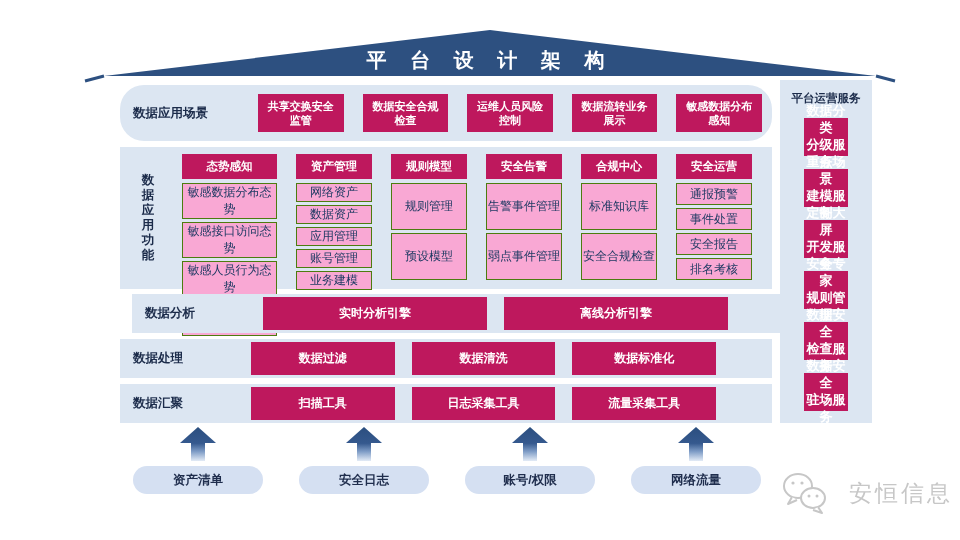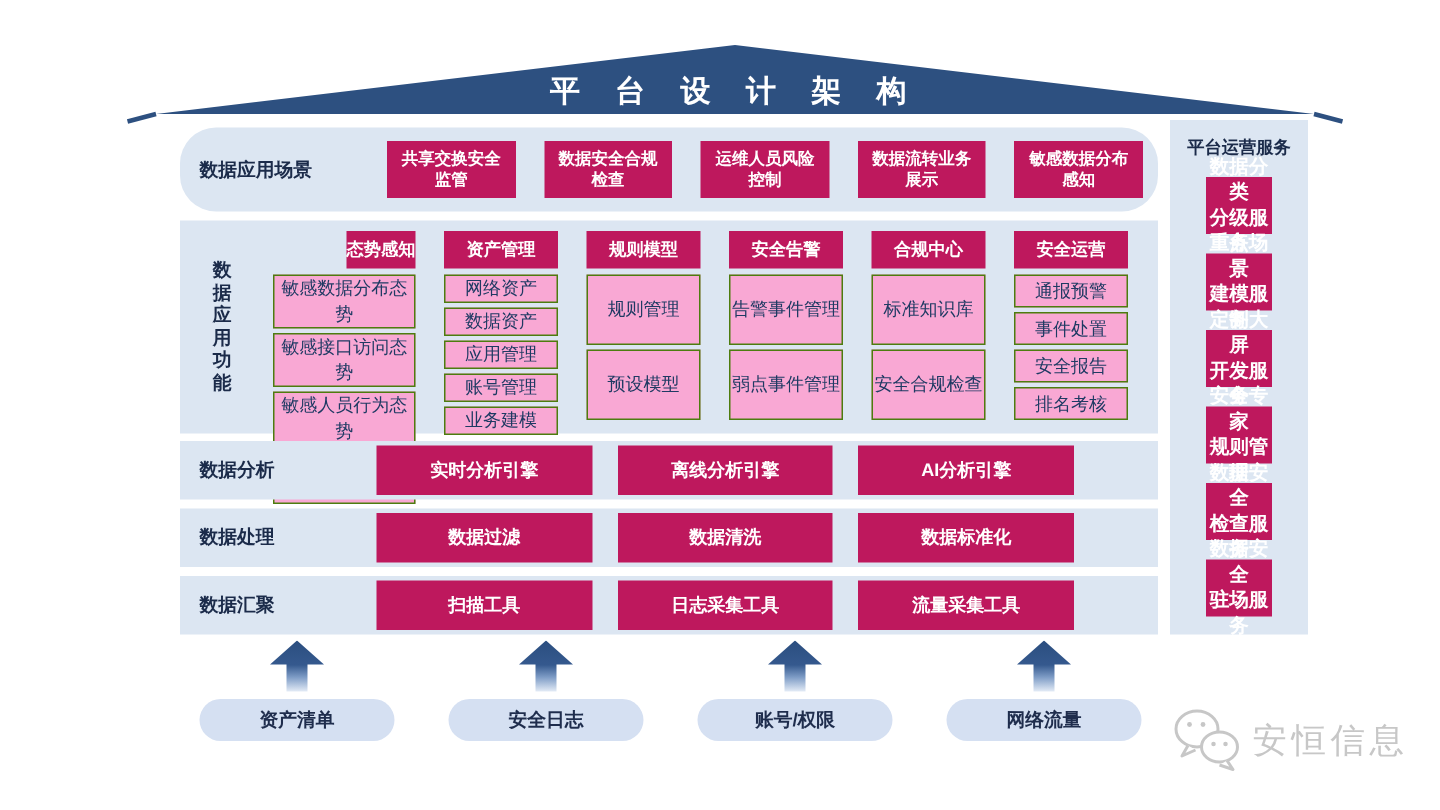--- a/index.html
+++ b/index.html
@@ -10,39 +10,39 @@
           font-size:12.5px;font-weight:bold;color:#1b2b4a;}
   .darkbox{background:#be185d;color:#fff;font-weight:bold;display:flex;align-items:center;
            justify-content:center;text-align:center;white-space:pre-line;}
   .scen-row{position:absolute;left:138px;right:10px;top:9px;bottom:9px;display:flex;gap:19px;}
   .scen-row .darkbox{flex:1;font-size:11px;line-height:1.3;}
   .vlabel{position:absolute;left:18px;top:0;bottom:0;width:20px;display:flex;align-items:center;
           justify-content:center;font-size:12.5px;font-weight:bold;color:#1b2b4a;
           white-space:pre-line;line-height:15px;text-align:center;}
   .cols{position:absolute;left:62px;top:7px;bottom:9px;display:flex;gap:19px;}
   .col{display:flex;flex-direction:column;width:76px;}
-  .col.wide{width:95px;align-items:flex-end;}
+  .col.wide{width:95px;}
   .col-h{height:25px;flex:none;font-size:11.5px;margin-bottom:4px;}
   .col-items{flex:1;display:flex;flex-direction:column;gap:3px;}
   .item{flex:1;background:#f9a8d4;border:1px solid #4d7c0f;color:#1f3a63;display:flex;
         align-items:center;justify-content:center;font-size:12px;text-align:center;}
   .btn-row{position:absolute;left:131px;width:465px;top:3px;bottom:3px;display:flex;gap:17px;}
   .btn-row .darkbox{flex:1;font-size:12px;}
   .sidebar{position:absolute;left:780px;top:80px;width:92px;height:343px;background:#dce6f2;
            display:flex;flex-direction:column;align-items:center;}
   .sb-title{margin-top:11px;margin-bottom:12px;font-size:11.5px;font-weight:bold;color:#1b2b4a;}
   .sb-list{display:flex;flex-direction:column;gap:13px;}
   .sb-list .darkbox{width:44px;height:38px;font-size:13px;line-height:1.3;}
   .src{position:absolute;top:466px;width:130px;height:28px;background:#d5e0f2;border-radius:14px;
        display:flex;align-items:center;justify-content:center;font-size:12.5px;font-weight:bold;
        color:#1f2d4d;}
   .arrow{position:absolute;top:427px;}
   .rooftitle{position:absolute;left:120px;width:740px;top:47px;text-align:center;color:#fff;
              font-size:20px;font-weight:bold;letter-spacing:9px;}
-  .wm{position:absolute;left:782px;top:471px;display:flex;align-items:center;gap:7px;}
+  .wm{position:absolute;left:782px;top:471px;display:flex;align-items:center;gap:21px;}
   .wm-text{font-size:23px;color:#c7c7c7;letter-spacing:3px;}
 </style>
 </head>
 <body>
 
 <div class="stage">
 
   <svg width="960" height="86" style="position:absolute;left:0;top:0;">
     <polygon points="104,76 490,30 876,76" fill="#2d5080"></polygon>
     <line x1="104" y1="76" x2="85" y2="81" stroke="#2d5080" stroke-width="3"></line>
@@ -119,26 +119,25 @@
         <div class="col-items">
           <div class="item">通报预警</div>
           <div class="item">事件处置</div>
           <div class="item">安全报告</div>
           <div class="item">排名考核</div>
         </div>
       </div>
     </div>
   </div>
 
-  <div class="panel" style="left:120px;top:294px;width:652px;height:39px;">
+  <div class="panel" style="left:132px;top:294px;width:652px;height:39px;">
     <div class="plabel">数据分析</div>
     <div class="btn-row">
       <div class="darkbox">实时分析引擎</div>
       <div class="darkbox">离线分析引擎</div>
-      <div class="darkbox">AI分析引擎</div>
     </div>
   </div>
 
   <div class="panel" style="left:120px;top:339px;width:652px;height:39px;">
     <div class="plabel">数据处理</div>
     <div class="btn-row">
       <div class="darkbox">数据过滤</div>
       <div class="darkbox">数据清洗</div>
       <div class="darkbox">数据标准化</div>
     </div>

